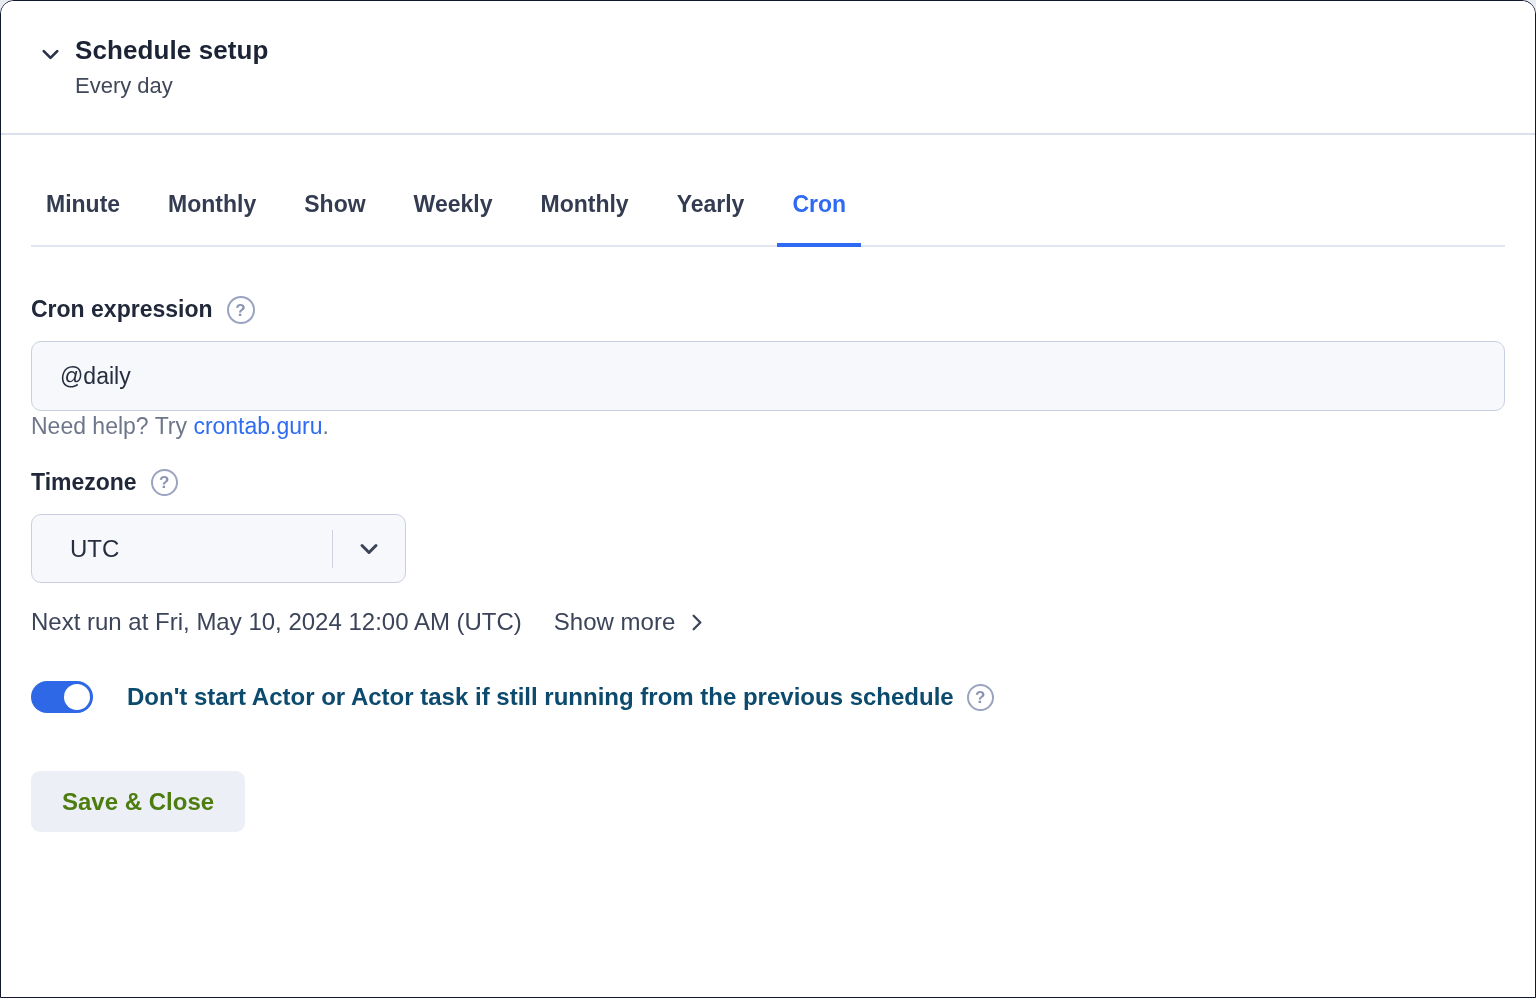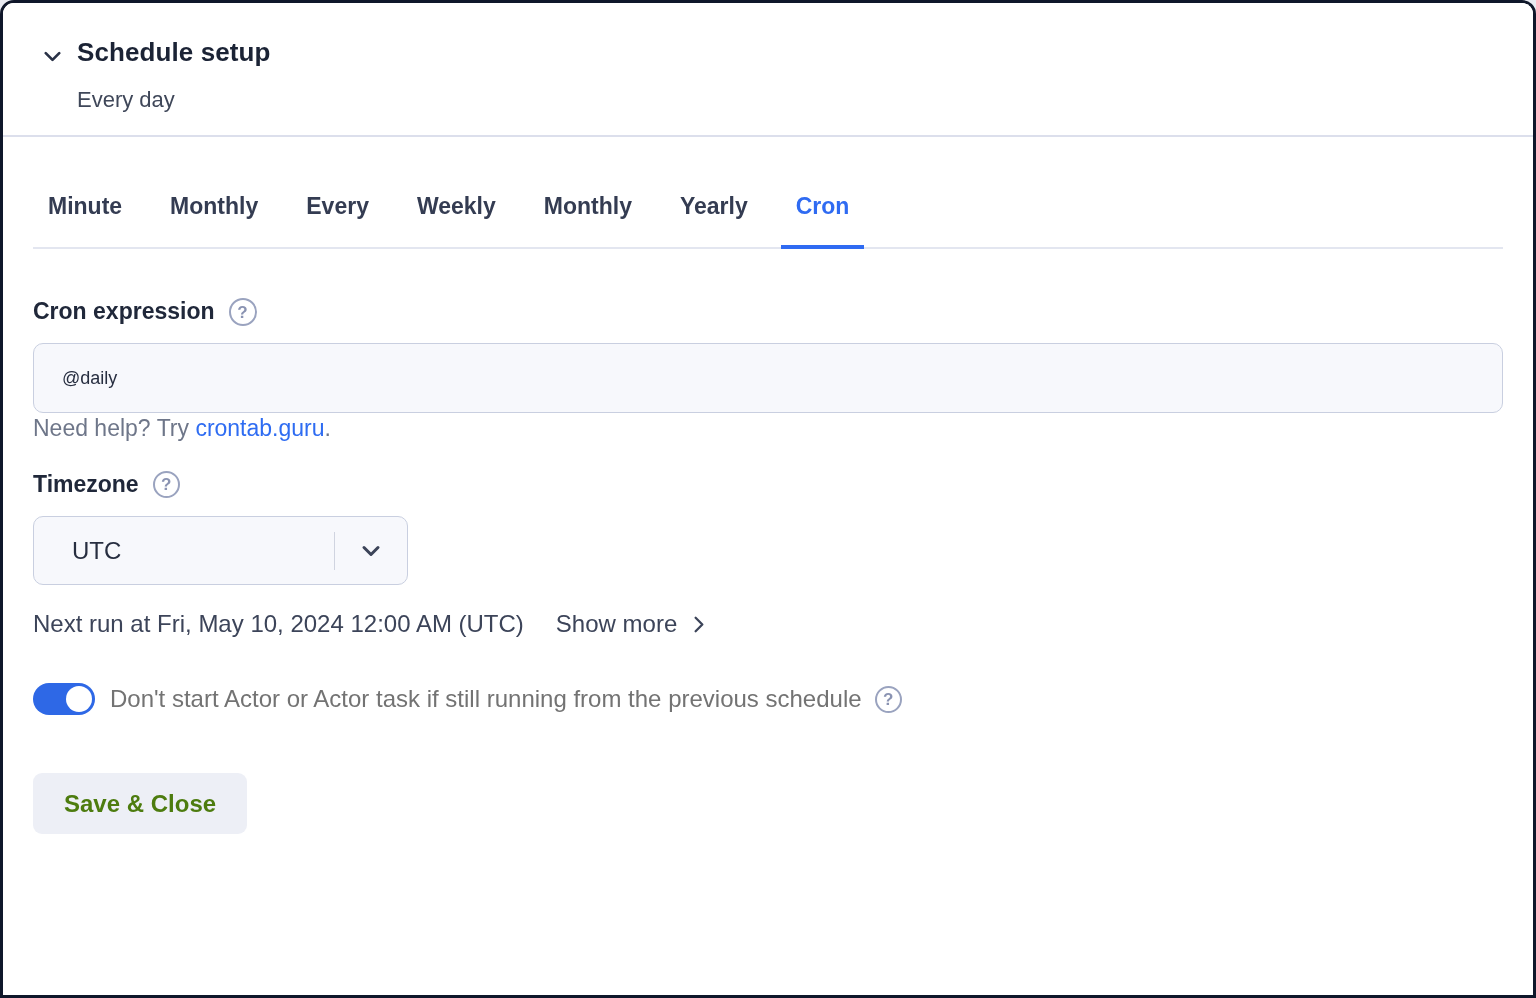--- a/index.html
+++ b/index.html
@@ -5,21 +5,21 @@
   * { box-sizing: border-box; margin: 0; padding: 0; }
   html, body {
     width: 1536px; height: 998px;
     font-family: "Liberation Sans", "DejaVu Sans", sans-serif;
     background: #e9ebf2;
     overflow: hidden;
   }
   .card {
     position: absolute; inset: 0;
     background: #ffffff;
-    border: 3px solid #0f172a;
+    border: 1px solid #0f172a;
     border-radius: 14px 14px 0 0;
     overflow: hidden;
   }
   
   .header {
     height: 134px;
     padding: 33px 36px 0 36px;
     border-bottom: 2px solid #dcdfec;
     display: flex;
     align-items: flex-start;
@@ -31,21 +31,21 @@
     cursor: pointer;
     display: inline-flex;
     background: none; border: none; padding: 0;
   }
   .header-title {
     font-size: 26px; font-weight: 700; color: #1b2335; line-height: 33px;
     letter-spacing: 0.1px;
   }
   .header-subtitle {
     font-size: 22px; font-weight: 400; color: #3f4759; line-height: 30px;
-    margin-top: 16px;
+    margin-top: 4px;
   }
   
   .content { padding: 0 30px; }
   
   .tabs {
     margin-top: 54px;
     display: flex;
     gap: 18px;
     border-bottom: 2px solid #e3e6f0;
   }
@@ -80,21 +80,21 @@
   }
   .help-icon.small { width: 27px; height: 27px; }
   
   .cron-input {
     margin-top: 17px;
     width: 100%;
     height: 70px;
     border: 1.5px solid #c9cfe0;
     border-radius: 10px;
     background: #f7f8fc;
-    font-size: 18px;
+    font-size: 23px;
     font-family: inherit;
     color: #272e40;
     padding: 0 28px;
     outline: none;
     display: block;
   }
   
   .help-line {
     font-size: 23px; color: #6e7689; line-height: 30px;
   }
@@ -149,22 +149,22 @@
     cursor: pointer;
     flex: 0 0 auto;
   }
   .toggle .knob {
     position: absolute; top: 3px; right: 3px;
     width: 26px; height: 26px;
     border-radius: 50%;
     background: #ffffff;
   }
   .toggle-label {
-    margin-left: 15px;
-    font-size: 24px; color: #737373; line-height: 32px;
+    margin-left: 34px;
+    font-size: 24px; color: #0c4a6e; line-height: 32px; font-weight: bold;
   }
   .toggle-row .help-icon { margin-left: 13px; }
   
   .save-btn {
     margin-top: 58px;
     height: 61px;
     padding: 0 31px;
     border: none;
     border-radius: 9px;
     background: #edeff6;
@@ -192,21 +192,21 @@
       <div class="header-subtitle">Every day</div>
     </div>
   </div>
 
   <div class="content">
 
     
     <div class="tabs">
       <button class="tab">Minute</button>
       <button class="tab">Monthly</button>
-      <button class="tab">Every</button>
+      <button class="tab">Show</button>
       <button class="tab">Weekly</button>
       <button class="tab">Monthly</button>
       <button class="tab">Yearly</button>
       <button class="tab active">Cron</button>
     </div>
 
     
     <div class="field-label-row first">
       <span class="field-label">Cron expression</span>
       <span class="help-icon">

